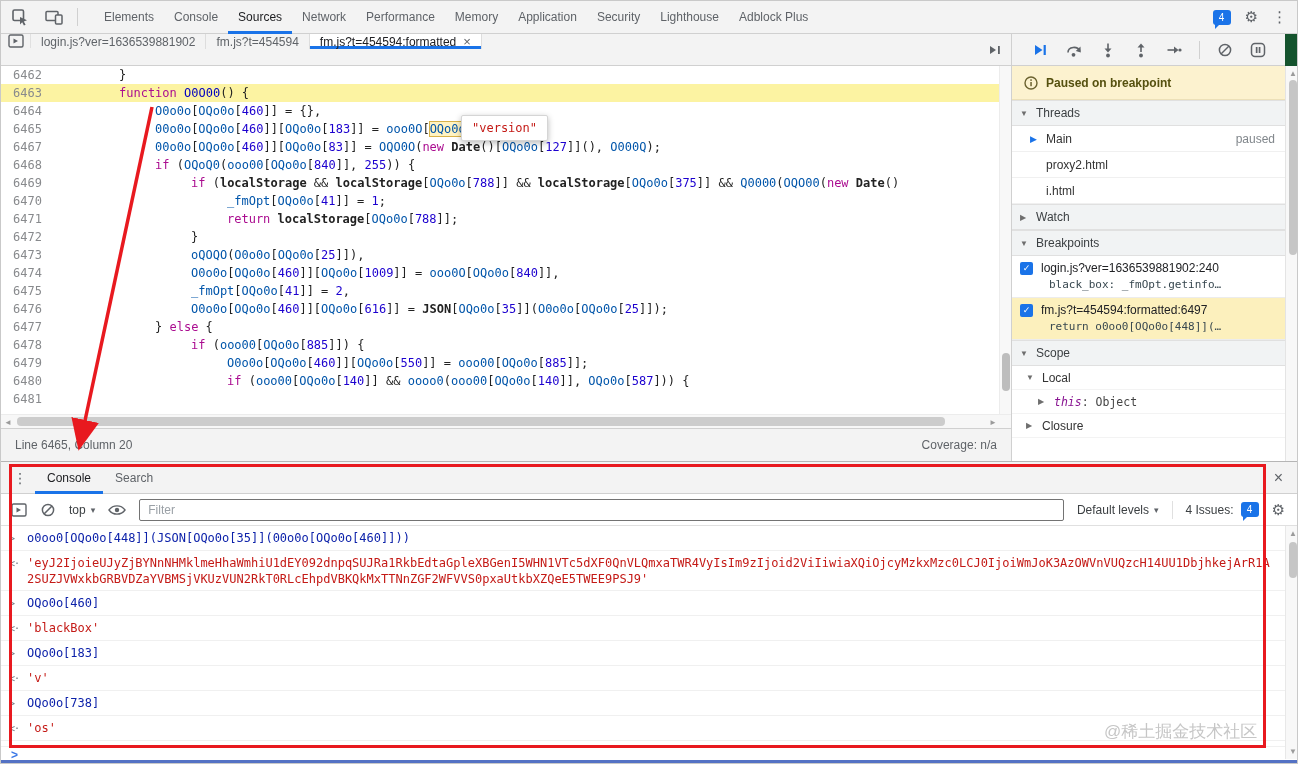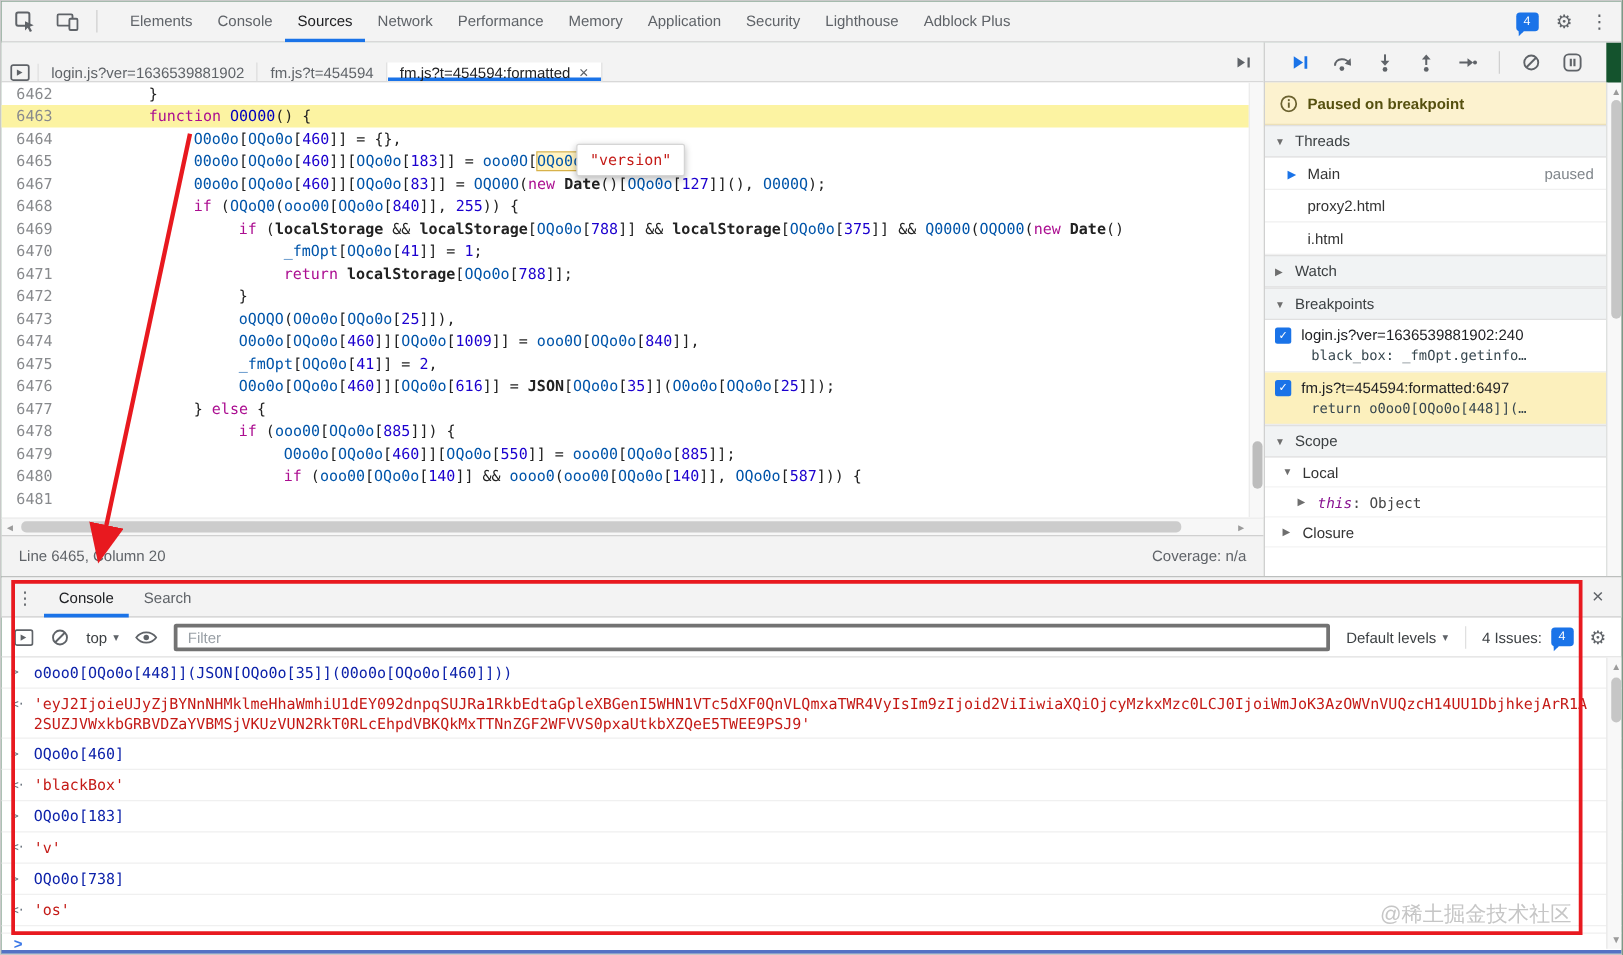--- a/index.html
+++ b/index.html
@@ -19,21 +19,21 @@
   .main-tab.active { color:#202124; box-shadow: inset 0 -3px 0 #1a73e8; }
   .tb-right { margin-left:auto; display:flex; align-items:center; gap:14px; padding-right:12px; }
   .glyph { font-size:15px; color:#5f6368; cursor:pointer; }
   .bubble { display:inline-flex; align-items:center; justify-content:center; background:#1a73e8; color:#fff;
             font-size:10px; min-width:18px; height:15px; border-radius:3px; position:relative; padding:0 3px; }
   .bubble::after { content:""; position:absolute; left:2px; bottom:-4px; border:3px solid transparent;
                    border-top-color:#1a73e8; border-left-color:#1a73e8; }
 
   
   .left-col { position:absolute; left:0; top:33px; width:1010px; height:427px; background:#fff; }
-  .file-tabbar { height:32px; background:#f3f3f3; border-bottom:1px solid #d0d0d0; display:flex; align-items:flex-end; position:relative; }
+  .file-tabbar { height:32px; background:#f3f3f3; border-bottom:1px solid #d0d0d0; display:flex; align-items:flex-start; position:relative; }
   .ft-icon { width:30px; display:flex; align-items:center; justify-content:center; border-right:1px solid #e0e0e0; cursor:pointer; }
   .file-tab { display:flex; align-items:center; gap:7px; padding:0 10px; border-right:1px solid #ddd;
               color:#5f6368; cursor:pointer; white-space:nowrap; }
   .file-tab.active { background:#fff; color:#202124; box-shadow: inset 0 -3px 0 #1a73e8; }
   .ft-close { color:#5f6368; font-size:13px; cursor:pointer; }
   .ft-right { position:absolute; right:8px; top:0; height:32px; display:flex; align-items:center; }
 
   
   .editor { position:relative; height:348px; overflow:hidden; background:#fff;
             font-family:"DejaVu Sans Mono",monospace; font-size:12px; }
@@ -99,21 +99,21 @@
   .console-drawer { position:absolute; left:0; top:460px; width:1298px; height:304px; background:#fff; border-top:1px solid #b5b5b5; }
   .drawer-tabbar { height:32px; background:#f3f3f3; border-bottom:1px solid #d0d0d0; display:flex; align-items:center; }
   .drawer-kebab { padding:0 8px 0 12px; font-size:14px; color:#5f6368; cursor:pointer; }
   .drawer-tab { padding:0 12px; height:32px; display:flex; align-items:center; color:#5f6368; cursor:pointer; }
   .drawer-tab.active { color:#202124; box-shadow: inset 0 -3px 0 #1a73e8; }
   .drawer-close { margin-left:auto; padding-right:16px; font-size:16px; color:#5f6368; cursor:pointer; }
   .console-toolbar { height:32px; border-bottom:1px solid #e0e0e0; display:flex; align-items:center; gap:13px; padding:0 14px 0 10px; }
   .ct-icon { display:inline-flex; align-items:center; cursor:pointer; }
   .ct-drop { display:flex; align-items:center; gap:5px; color:#3c4043; cursor:pointer; white-space:nowrap; }
   .ct-caret { font-size:9px; color:#5f6368; }
-  .filter-input { flex:1; height:22px; border:3px solid #737373; border-radius:2px; padding:0 8px;
+  .filter-input { flex:1; height:22px; border:1px solid #737373; border-radius:2px; padding:0 8px;
                   font-size:12px; font-family:"Liberation Sans",sans-serif; color:#202124; min-width:200px; }
   .filter-input::placeholder { color:#9aa0a6; }
   .ct-vsep { width:1px; height:18px; background:#e0e0e0; }
   .issues-wrap { display:flex; align-items:center; gap:7px; color:#3c4043; cursor:pointer; white-space:nowrap; }
   .console-messages { height:220px; overflow:hidden; font-family:"DejaVu Sans Mono",monospace; font-size:12px; }
   .msg { display:flex; padding:4px 26px 3px 8px; border-bottom:1px solid #f0f0f0; line-height:16px; }
   .msg-icon { width:18px; min-width:18px; color:#6e7781; font-size:10px; letter-spacing:-1px; padding-top:1px; }
   .msg.command .msg-text { color:#0d22aa; }
   .msg.result .msg-text { color:#c41a16; word-break:break-all; }
   .console-prompt { height:17px; border-top:1px solid #f0f0f0; display:flex; align-items:center; padding-left:10px; }

